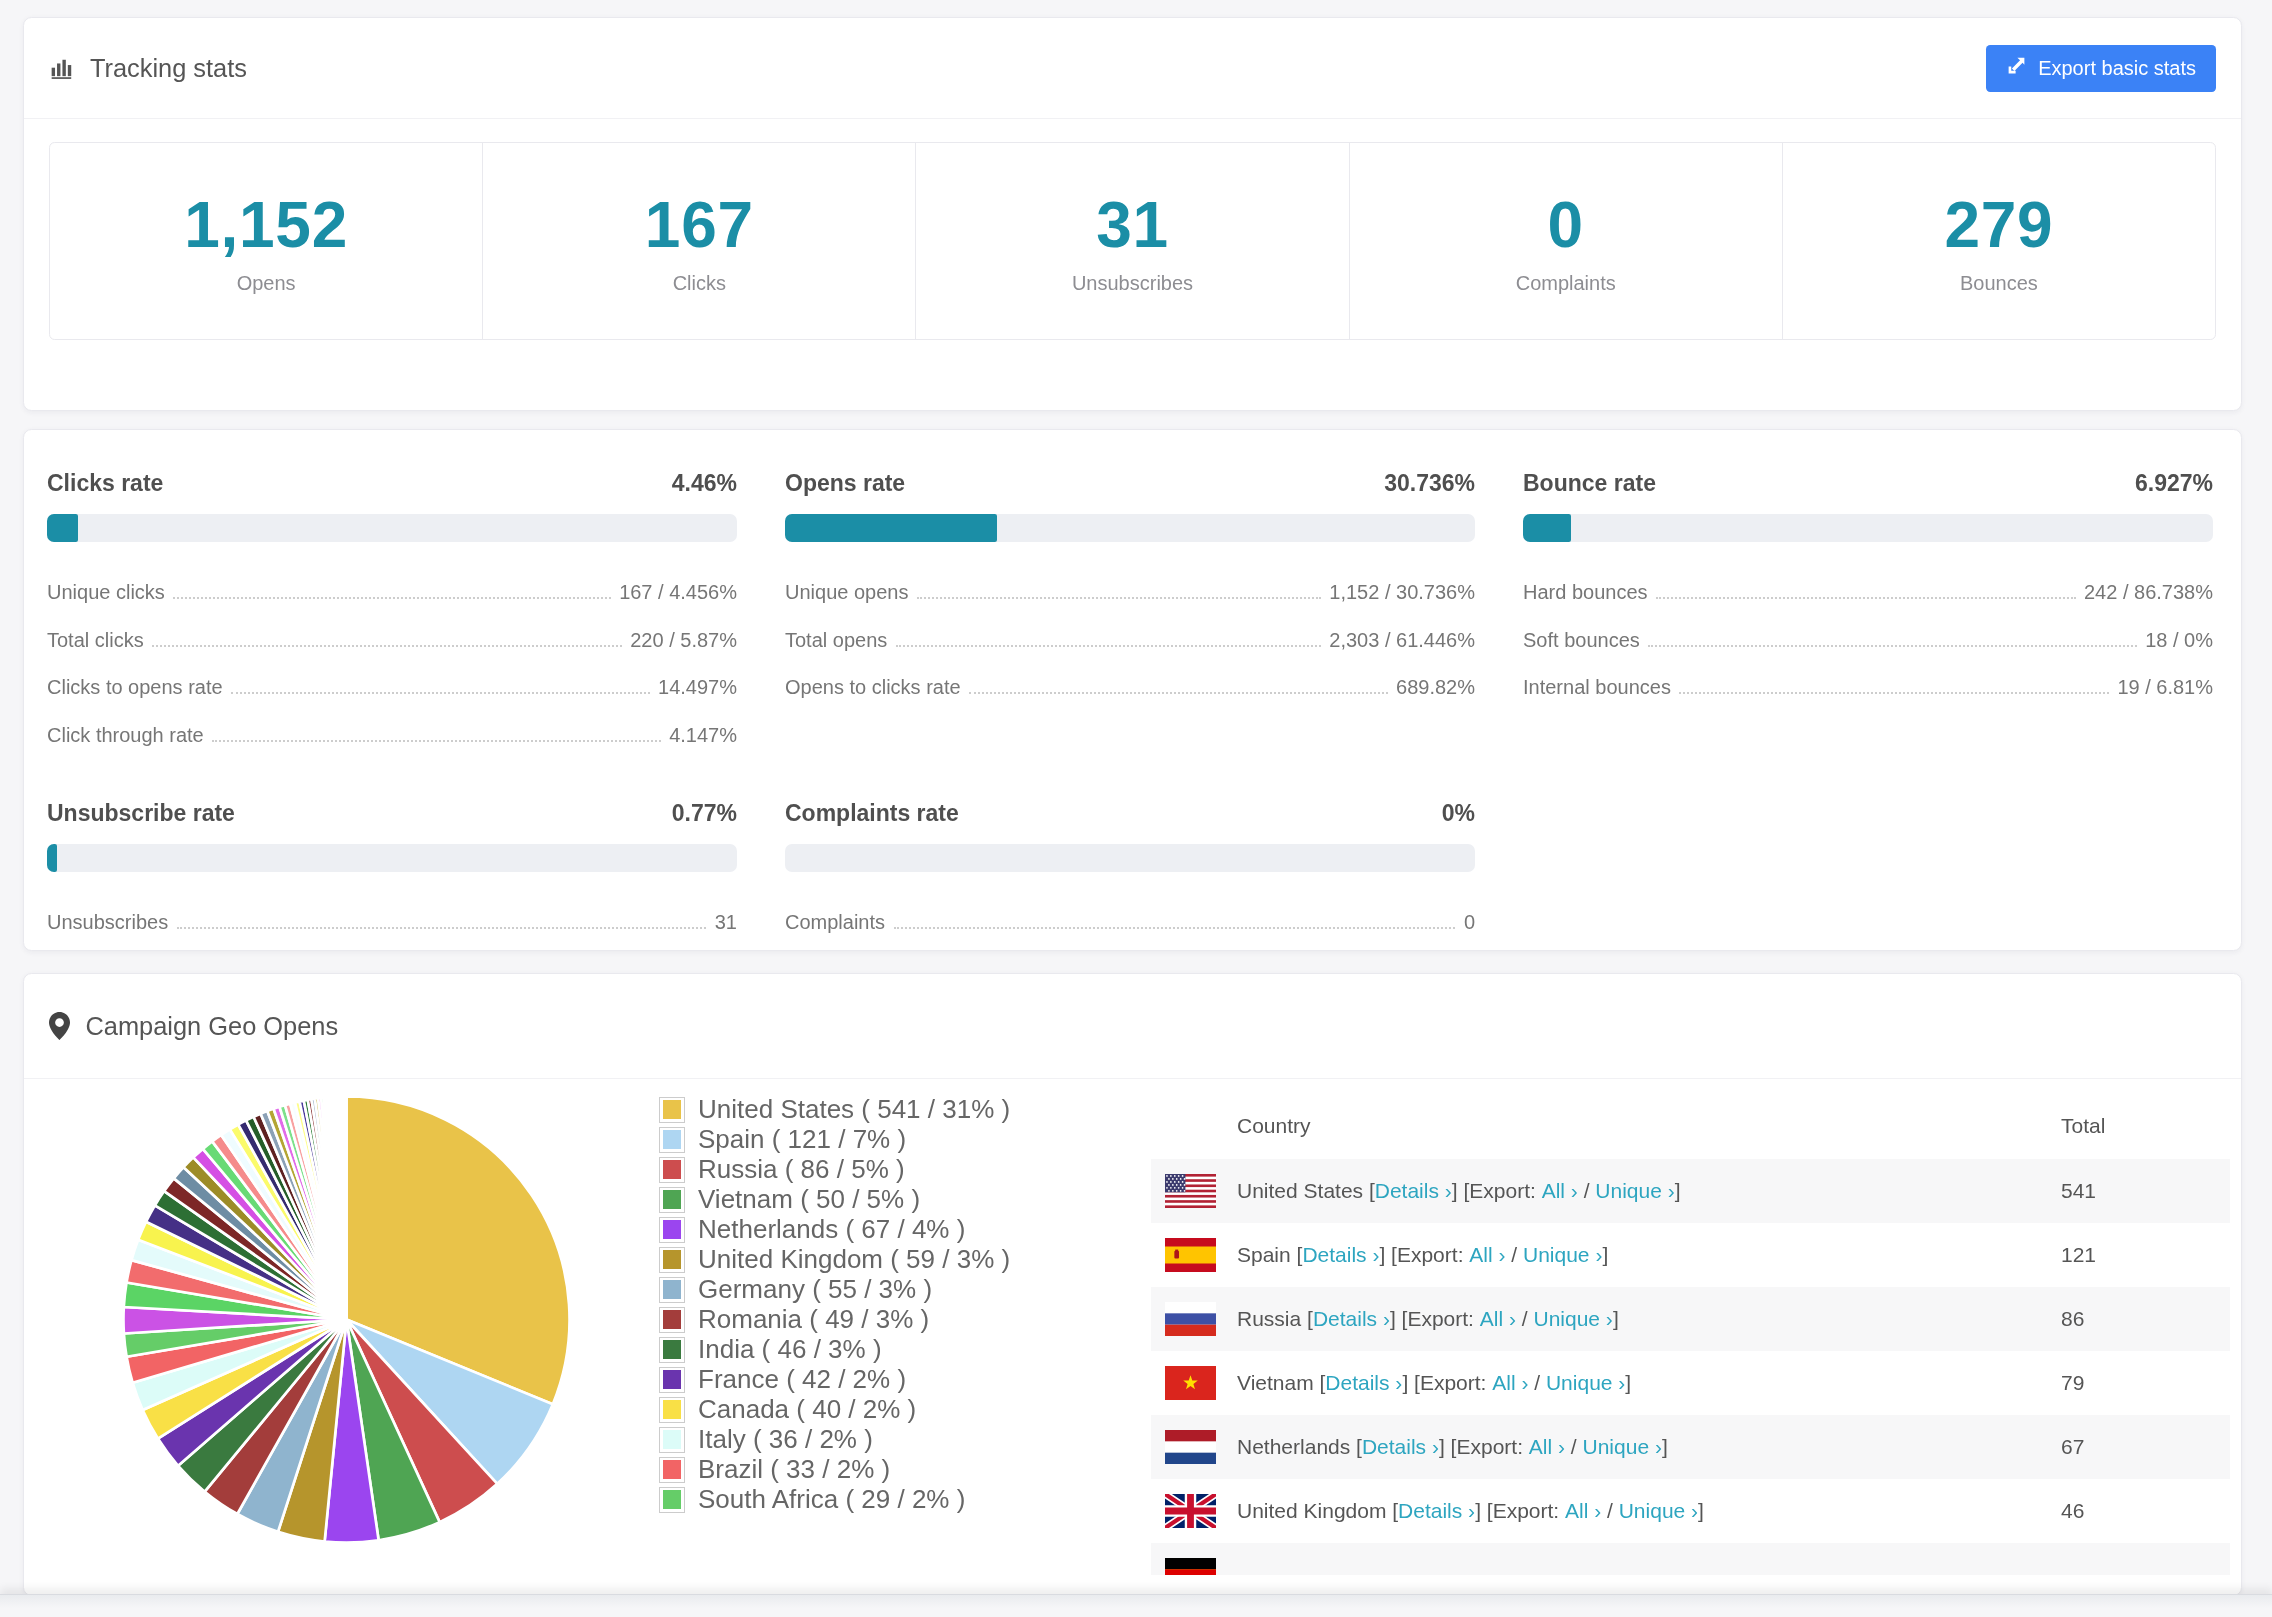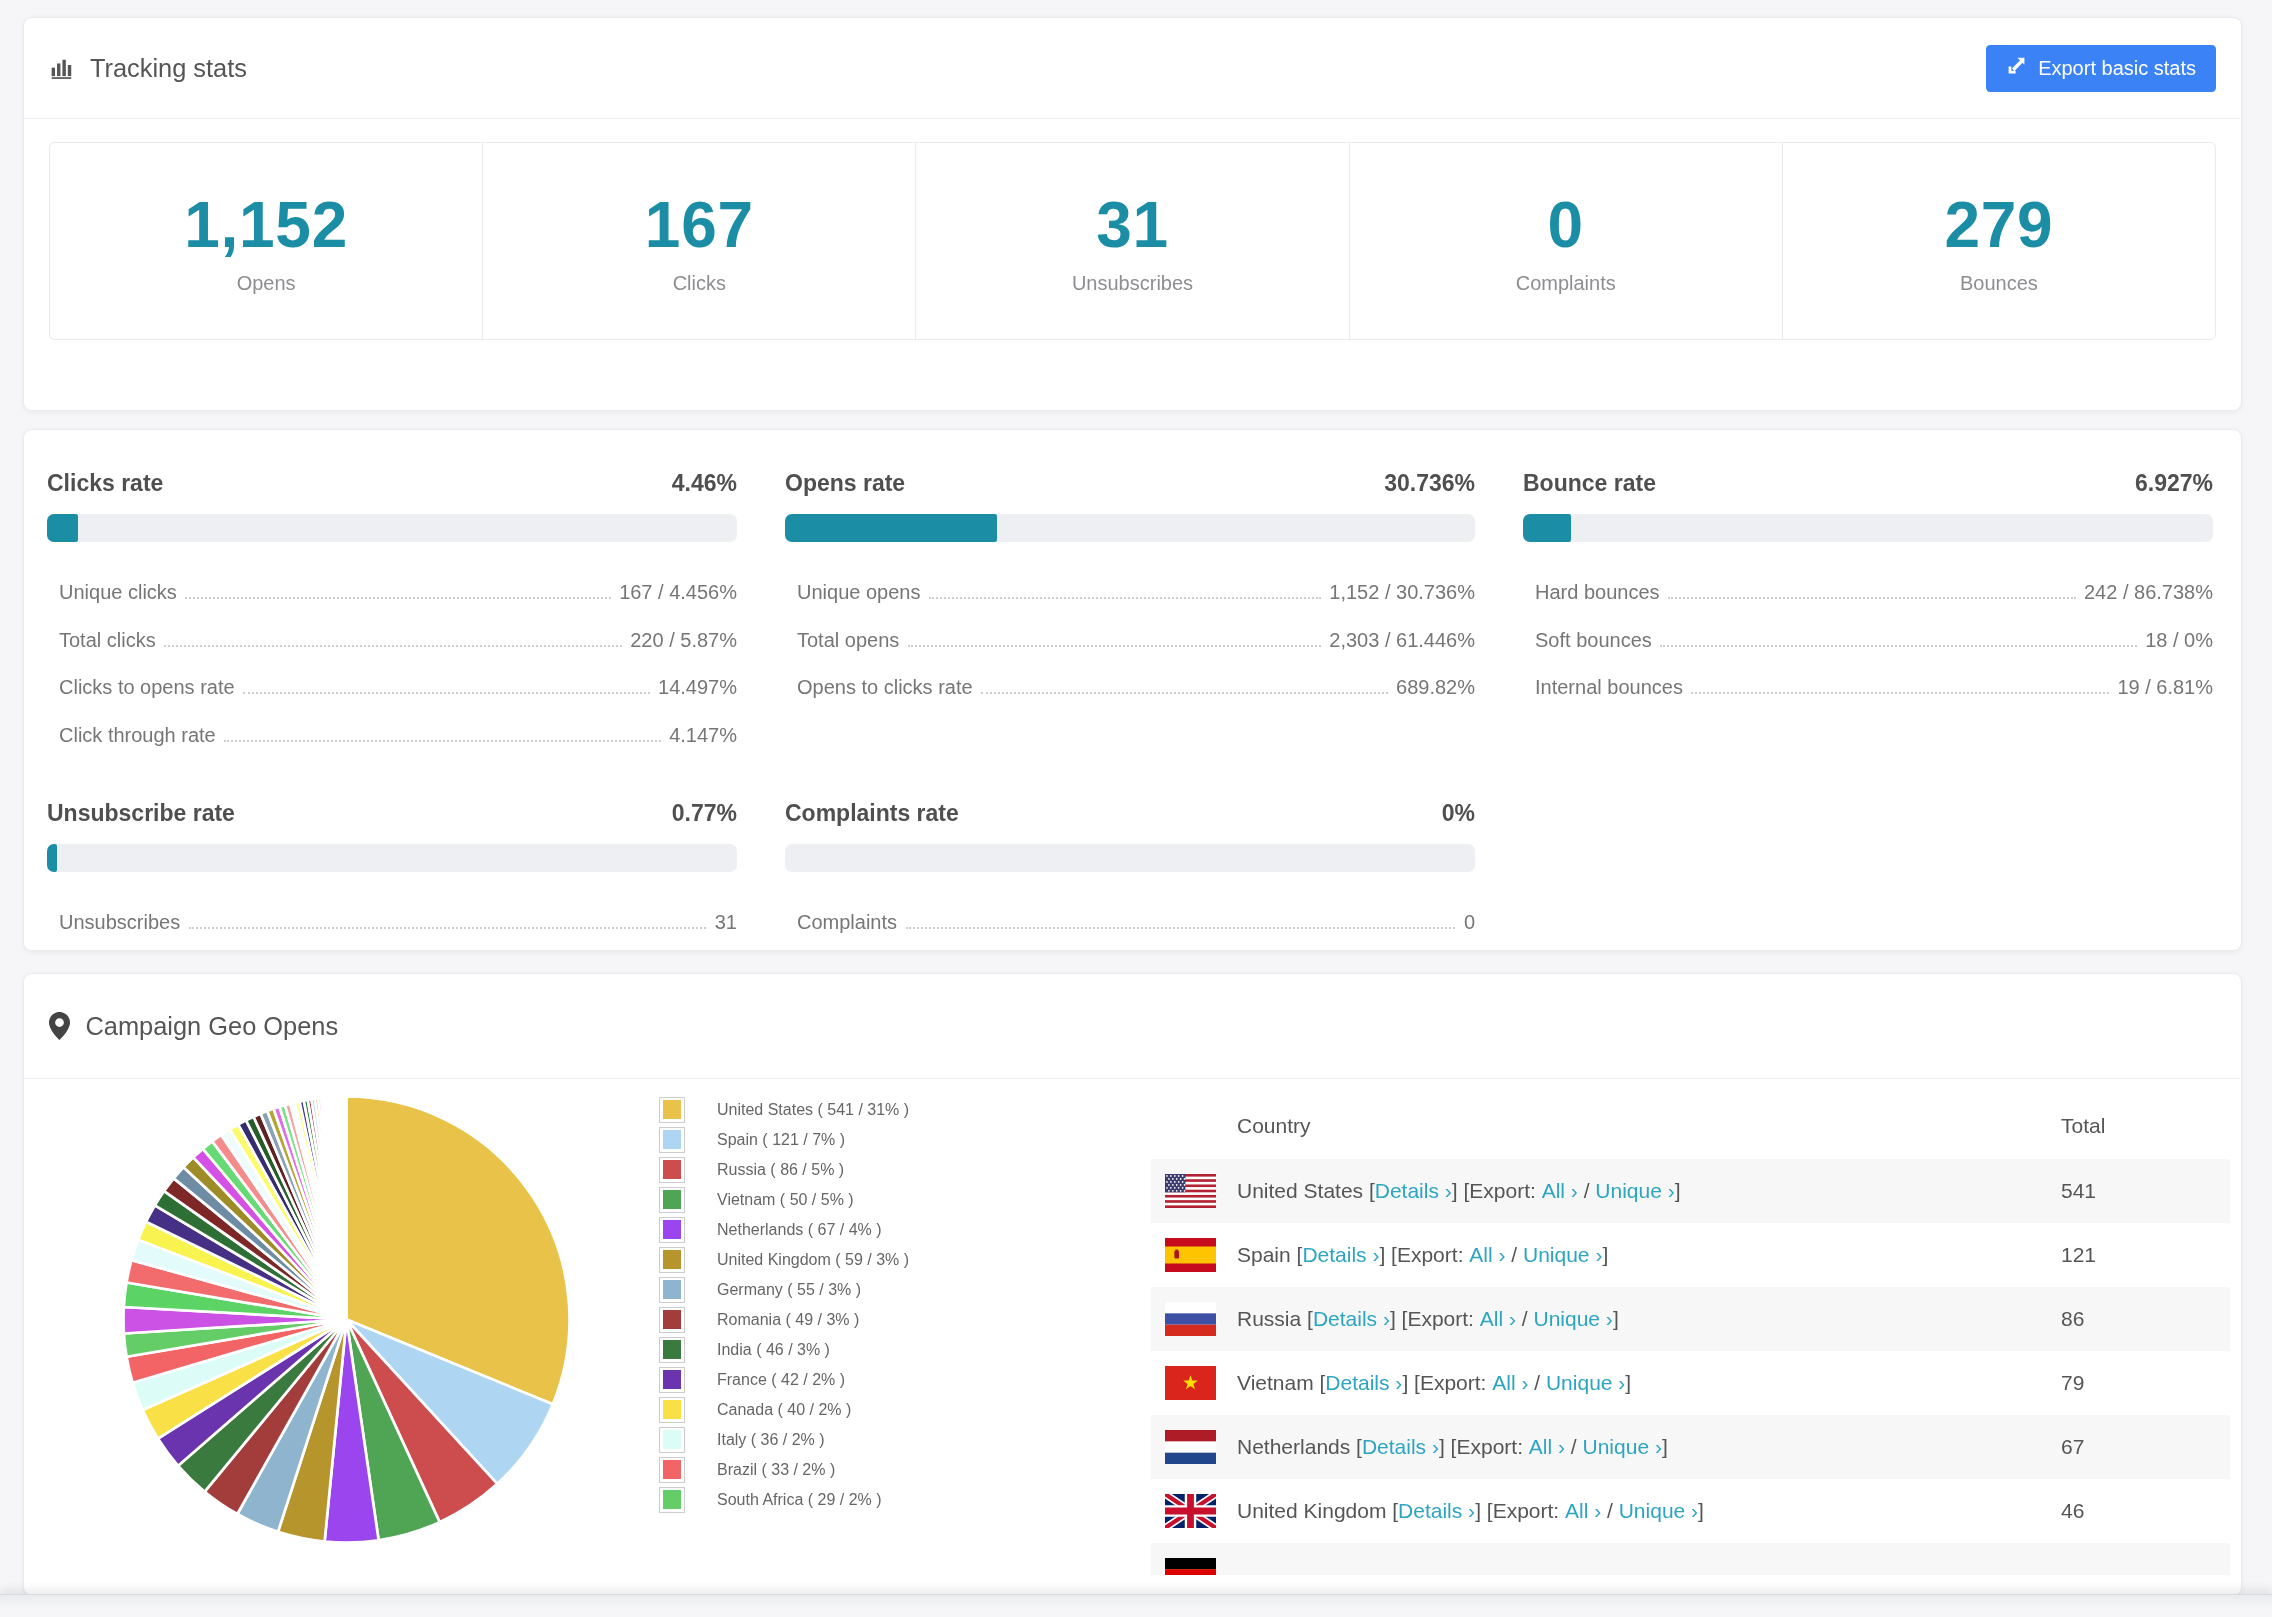--- a/index.html
+++ b/index.html
@@ -27,29 +27,29 @@
   .stat-box:last-child{border-right:none;}
   .stat-value{font-size:64px;font-weight:bold;color:#1b8ea6;letter-spacing:0.7px;}
   .stat-label{font-size:20px;color:#8d8d92;}
 
   .rates-grid{padding:40px 25.4px 0 23px;display:grid;grid-template-columns:repeat(3,690px);
               column-gap:49px;row-gap:25.4px;gap:48px;}
   .rate-head{display:flex;justify-content:space-between;align-items:baseline;
              font-size:23px;font-weight:bold;color:#4f4f4f;}
   .bar{margin-top:17px;height:28px;background:#edeff3;border-radius:7px;}
   .bar-fill{height:100%;background:#1b8ea6;border-radius:7px 2.1px 2.1px 7px;width:0;}
-  .rate-rows{margin-top:20px;margin-left:12px;}
+  .rate-rows{margin-top:20px;}
   .rrow{display:flex;align-items:flex-end;height:42px;padding-bottom:5.6px;
         font-size:20px;color:#767676;}
   .leader{flex:1;border-bottom:2.1px dotted #cdcdcd;margin:0 8.5px;position:relative;top:-5px;}
 
   .geo-body{position:relative;height:516px;}
   #pie-svg{position:absolute;left:95px;top:12.7px;width:455px;height:455px;}
   .legend{position:absolute;left:635px;top:15.5px;list-style:none;margin:0;padding:0;}
-  .legend li{display:flex;align-items:center;gap:32px;height:30px;font-size:16px;color:#666;cursor:pointer;}
+  .legend li{display:flex;align-items:center;gap:13px;height:30px;font-size:26px;color:#666;cursor:pointer;}
   .sw{width:24px;height:24px;border:0.7px solid #ccc;display:flex;align-items:center;justify-content:center;flex:none;background:#fff;}
   .sw i{display:block;width:18.4px;height:18.4px;}
 
   .geo-table{position:absolute;left:1127px;top:14px;width:1079px;font-size:21px;color:#555;}
   .table-clip{height:482px;overflow:hidden;}
   .g-head,.g-row{display:grid;grid-template-columns:910px 1fr;align-items:center;}
   .g-head{height:66px;}
   .g-head .h-country{padding-left:86px;}
   .g-row{height:64px;}
   .g-row.odd{background:#f7f7f8;}

